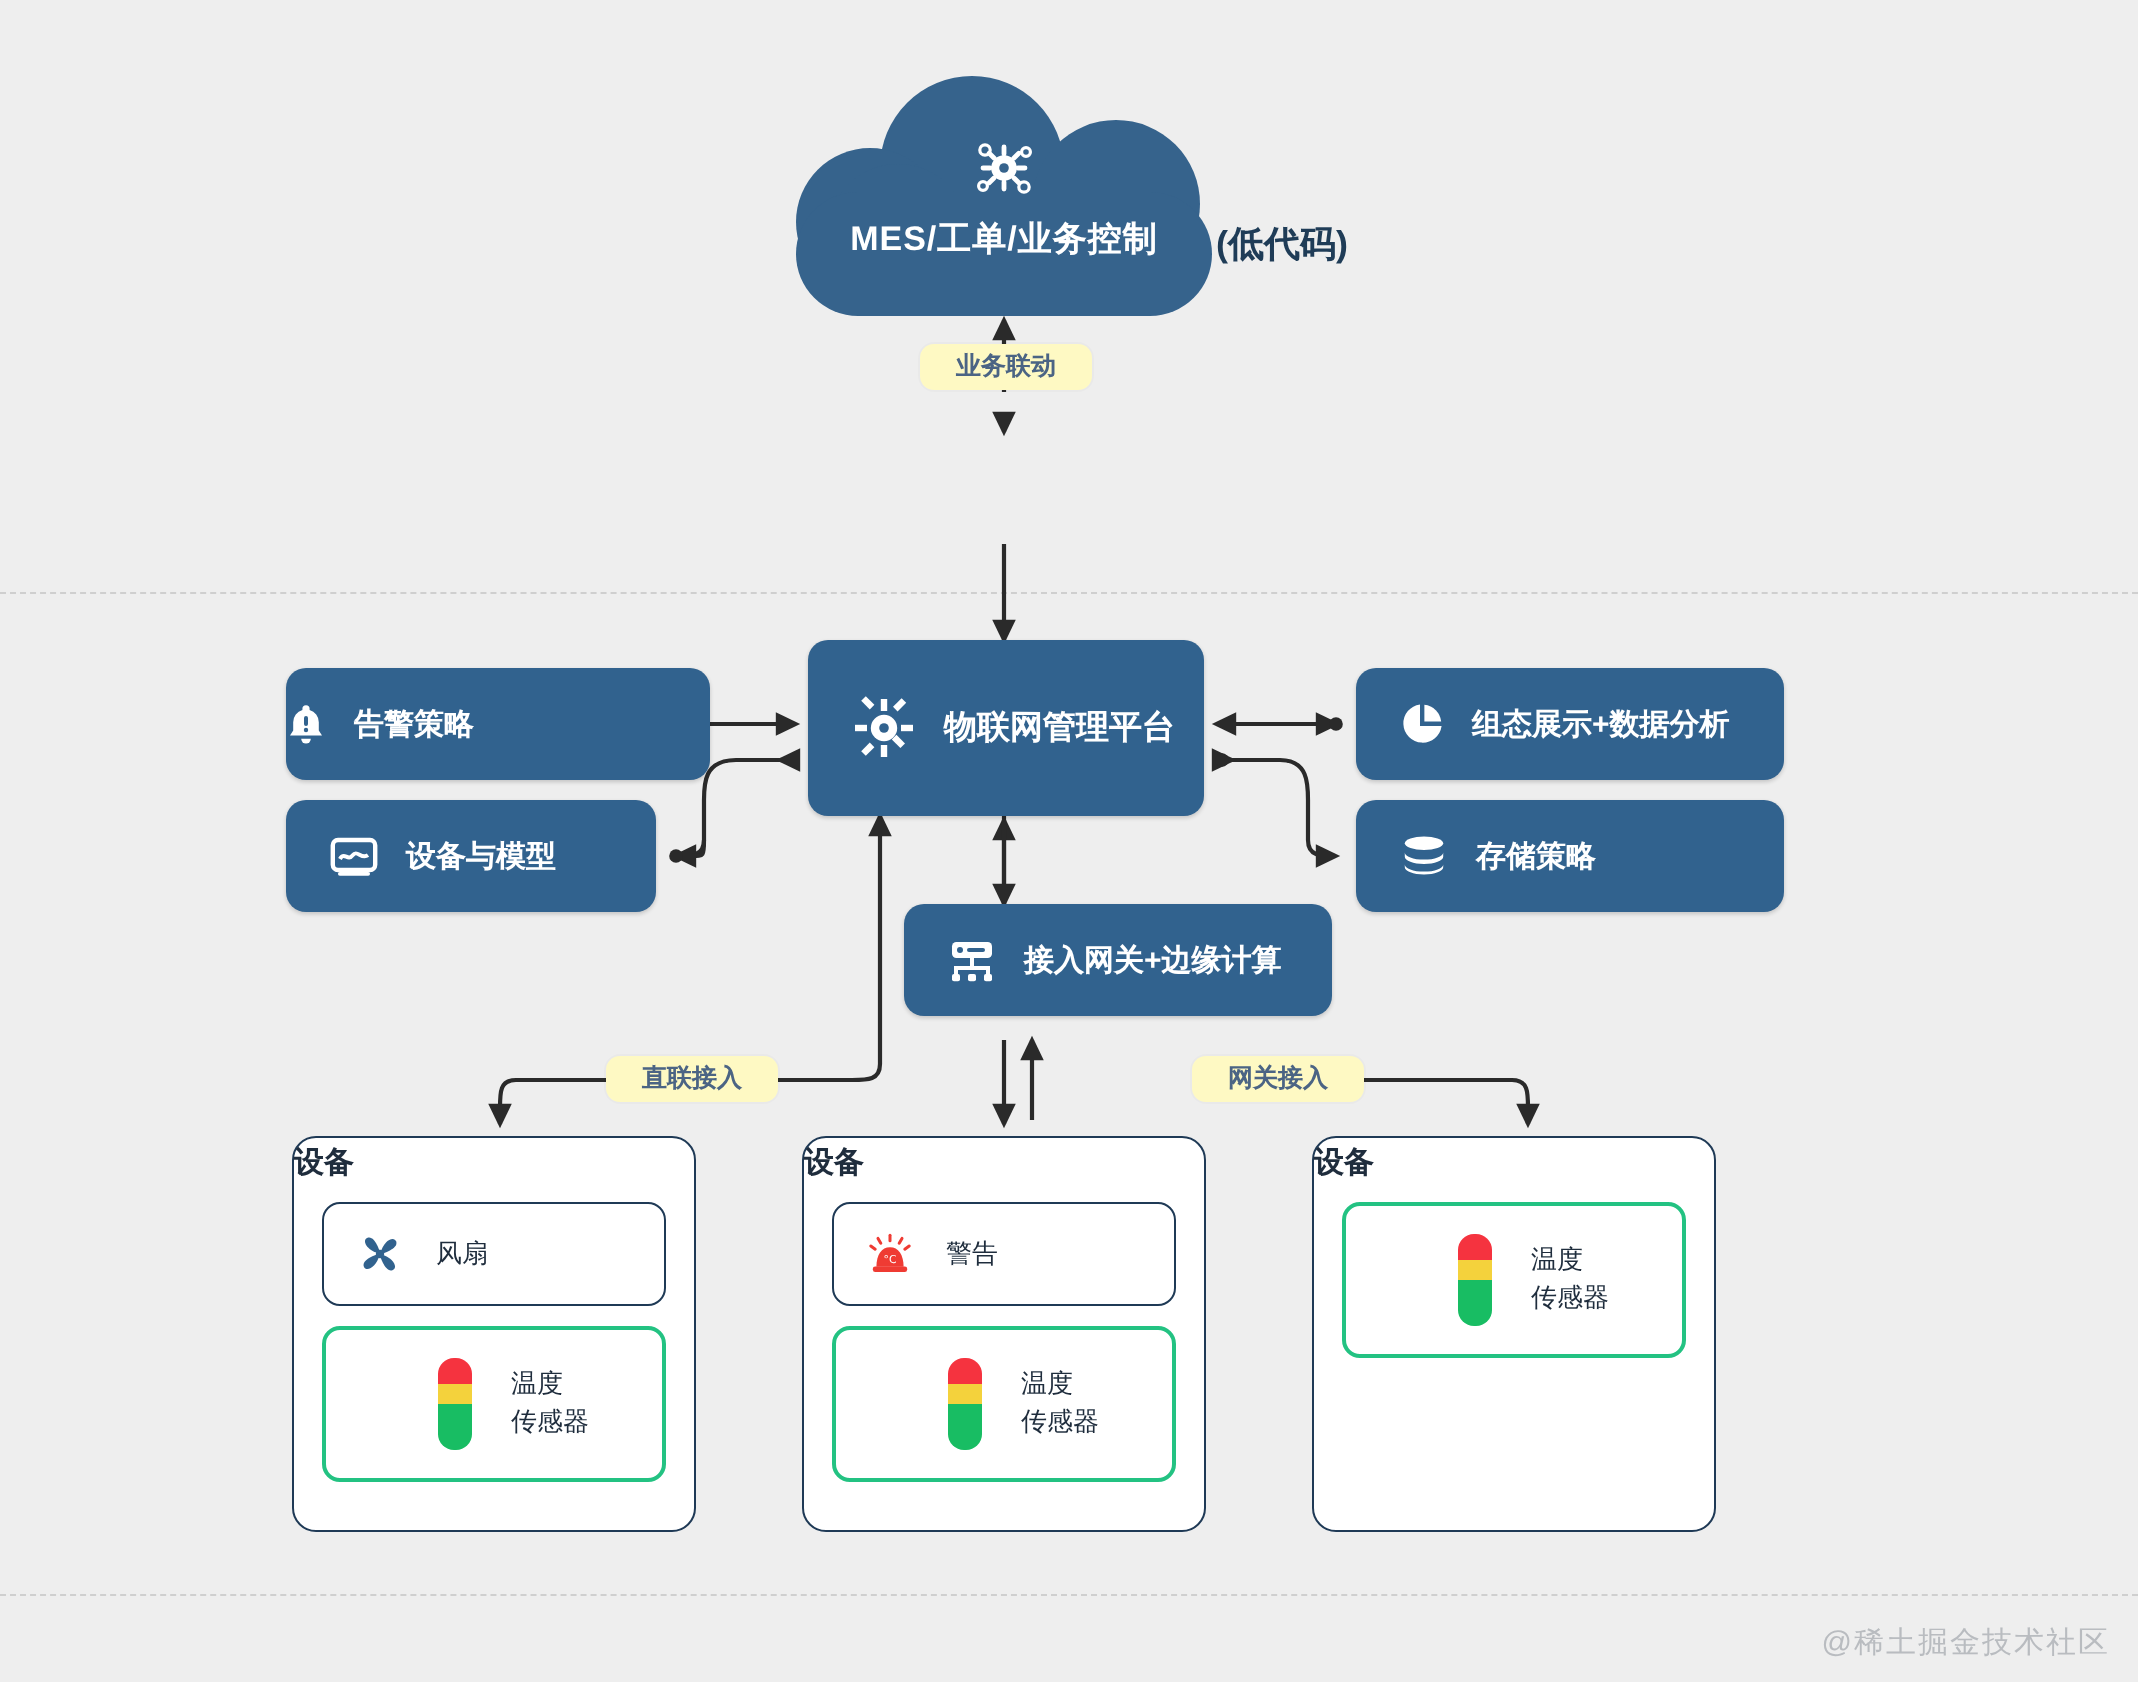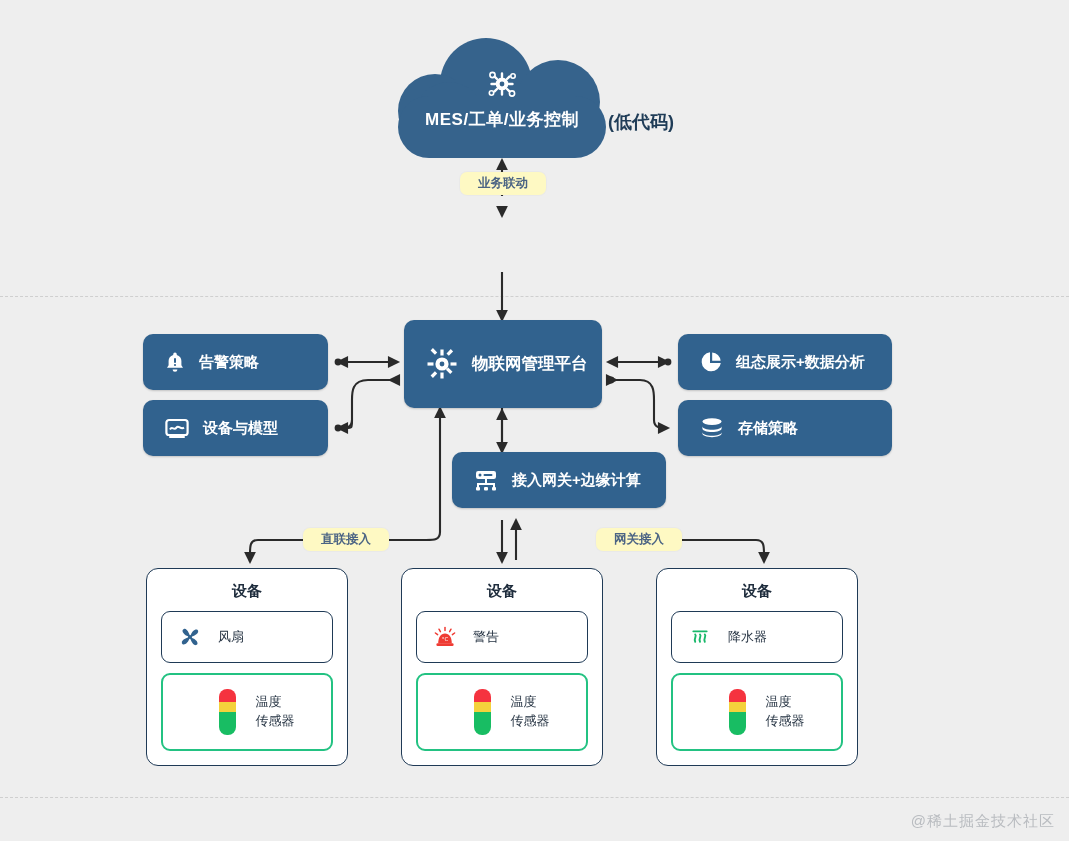--- a/index.html
+++ b/index.html
@@ -43,22 +43,22 @@
     display:flex;align-items:center;justify-content:center;
     white-space:nowrap;z-index:6;box-shadow:0 0 0 1px rgba(0,0,0,.02);
   }
 
   
   .devcard{
     position:absolute;background:#ffffff;border:1.6px solid #1f3a56;border-radius:12px;
     box-sizing:border-box;
   }
   .devcard .dev-title{
-    text-align:center;color:#1f2d3d;font-size:15px;font-weight:bold;
-    margin-top:13px;margin-bottom:10px;
+    text-align:left;color:#1f2d3d;font-size:15px;font-weight:bold;
+    margin-top:3px;margin-bottom:10px;
   }
   .devrow{
     box-sizing:border-box;margin:0 14px 10px 14px;height:52px;
     border:1.5px solid #1f3a56;border-radius:9px;background:#fff;
     display:flex;align-items:center;padding-left:14px;gap:14px;
   }
   .devrow.sensor{border:2.4px solid #23c282;height:78px;margin-bottom:12px;justify-content:center;}
   .devrow .rlabel{color:#1f2d3d;font-size:13px;font-weight:normal;line-height:1.45;}
   .devrow .ricon{flex:0 0 auto;width:28px;display:flex;align-items:center;justify-content:center;}
 
@@ -177,21 +177,21 @@
           <path d="M20.9 18.7 l2.3 -2.3 l4.3 4.3 l-2.3 2.3 z" transform="translate(-1,3)"></path>
           <path d="M25.1 2.4 l-2.3 -2.3 l-4.3 4.3 l2.3 2.3 z" transform="translate(2,1)"></path>
           <path d="M6.9 29.9 l-2.3 -2.3 l4.3 -4.3 l2.3 2.3 z"></path>
         </g>
         <circle cx="16" cy="16" r="2.4" fill="#31628e"></circle>
       </svg>
     </span>
     <span class="nlabel" style="font-size:16.5px;">物联网管理平台</span>
   </div>
 
-  <div class="node" style="left:143px;top:334px;width:185px;height:56px;padding-left:22px;gap:14px;">
+  <div class="node" style="left:143px;top:334px;width:212px;height:56px;gap:14px;">
     <span class="nicon">
       <svg width="20" height="22" viewBox="0 0 20 22">
         <path d="M10 1.6 a1.8 1.8 0 0 1 1.8 1.8 v0.6 a6.4 6.4 0 0 1 4.6 6.1 v4.2 l1.6 2.4 h-16 l1.6 -2.4 v-4.2 a6.4 6.4 0 0 1 4.6 -6.1 v-0.6 A1.8 1.8 0 0 1 10 1.6 z" fill="#ffffff"></path>
         <path d="M7.6 18.4 h4.8 a2.4 2.4 0 0 1 -4.8 0 z" fill="#ffffff"></path>
         <rect x="9" y="7" width="2" height="5" rx="1" fill="#31628e"></rect>
         <circle cx="10" cy="14" r="1.1" fill="#31628e"></circle>
       </svg>
     </span>
     <span class="nlabel">告警策略</span>
   </div>
@@ -303,33 +303,20 @@
       </span>
       <span class="rlabel">
         <span>温度</span><br>
         <span>传感器</span>
       </span>
     </div>
   </div>
 
   <div class="devcard" style="left:656px;top:568px;width:202px;height:198px;">
     <div class="dev-title">设备</div>
-    <div class="devrow">
-      <span class="ricon">
-        <svg width="26" height="26" viewBox="0 0 26 26">
-          <rect x="5.4" y="6.4" width="15.2" height="1.8" rx="0.9" fill="#19b86a"></rect>
-          <g fill="none" stroke="#19b86a" stroke-width="1.9" stroke-linecap="round">
-            <path d="M8.2 10.4 C10.2 12.4 6.4 14.4 8.2 17.8"></path>
-            <path d="M13 10.4 C15 12.4 11.2 14.4 13 17.8"></path>
-            <path d="M17.8 10.4 C19.8 12.4 16 14.4 17.8 17.8"></path>
-          </g>
-        </svg>
-      </span>
-      <span class="rlabel">降水器</span>
-    </div>
     <div class="devrow sensor">
       <span class="ricon">
         <span class="tl">
             <i class="r"></i>
             <i class="y"></i>
             <i class="g"></i>
           </span>
       </span>
       <span class="rlabel">
         <span>温度</span><br>

